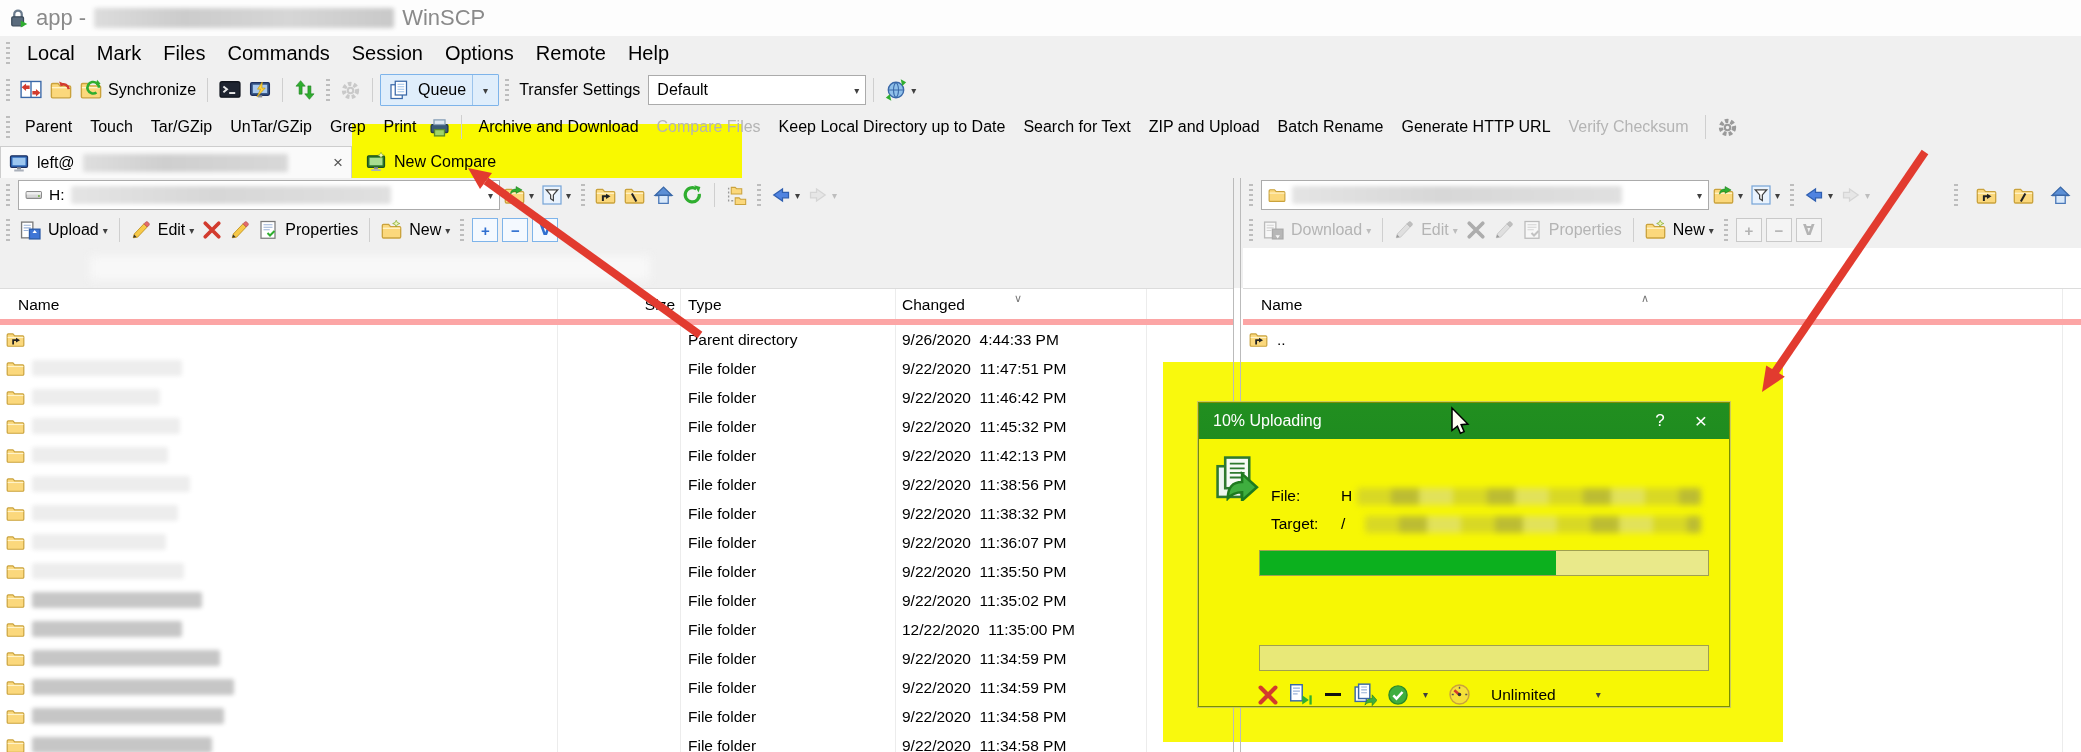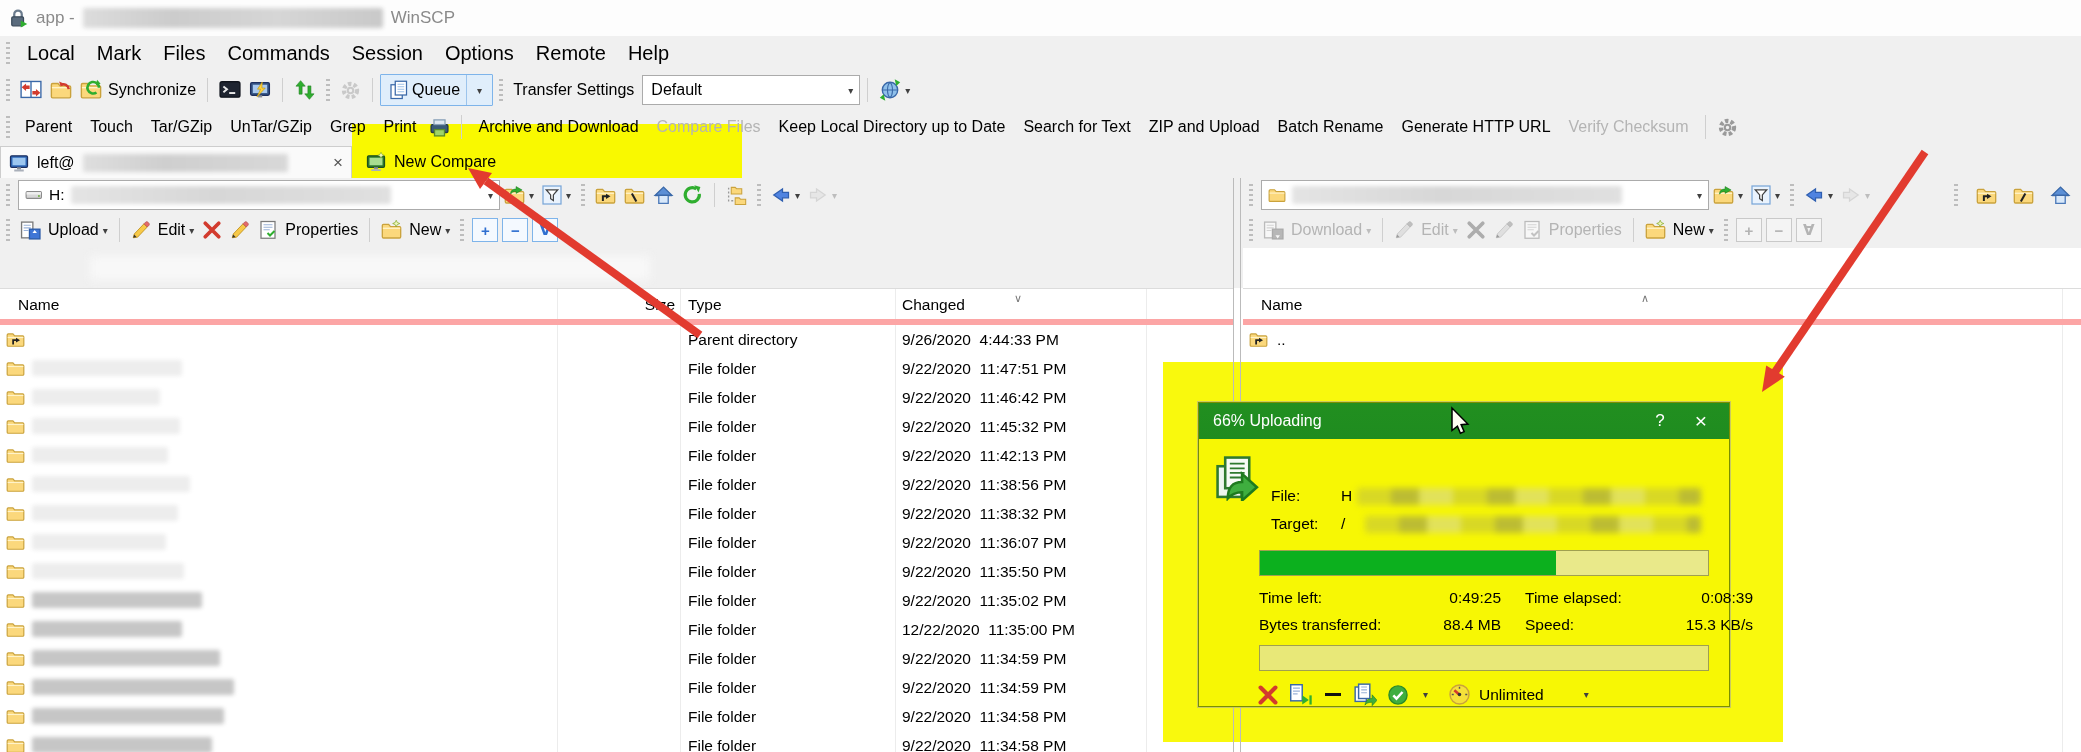--- a/index.html
+++ b/index.html
@@ -11,21 +11,21 @@
     background:repeating-linear-gradient(to bottom,#bdbdbd 0 2px,transparent 2px 5px);}
   .sep{width:1px;height:24px;background:#cfcfcf;margin:0 7px;flex:none;}
   .caret{font-size:10px;color:#404040;margin-left:4px;flex:none;}
   .disabled{color:#b4b4b4;}
   .disabled .ic{filter:grayscale(1) opacity(.45);}
   .disabled .caret{color:#bdbdbd;}
 
   
   .chrome-bg{left:0;top:0;right:0;height:288px;background:#f0f0f0;z-index:0;}
   .titlebar{left:0;top:0;right:0;height:36px;background:#fdfdfd;display:flex;align-items:center;
-    color:#8a8a8a;font-size:17px;z-index:2;}
+    color:#8a8a8a;font-size:22px;z-index:2;}
   .title-blur{width:300px;height:20px;margin:0 8px;border-radius:2px;
     background:linear-gradient(90deg,#dcdcdc,#cccccc 30%,#d6d6d6 65%,#c9c9c9);filter:blur(2px);}
   .menubar{left:0;top:36px;right:0;height:34px;display:flex;align-items:center;z-index:2;font-size:20px;}
   .menu-item{padding:0 11px;}
   .toolbar{left:0;top:70px;right:0;height:40px;display:flex;align-items:center;z-index:2;font-size:16px;}
   .toolbtn{display:flex;align-items:center;padding:0 4px;}
   .queue-btn{display:flex;align-items:center;border:1px solid #7eb4ea;background:#e0eefb;height:30px;
     padding:0 4px 0 8px;border-radius:1px;}
   .queue-caret{border-left:1px solid #9cc4ec;align-self:stretch;display:flex;align-items:center;padding:0 6px;margin-left:6px;}
   .combo{display:flex;align-items:center;background:#fff;border:1px solid #ababab;height:28px;}
@@ -95,21 +95,21 @@
     background:repeating-linear-gradient(90deg,#d8d825 0 34px,#bcbc33 34px 62px,#e2e25a 62px 96px);filter:blur(3px);}
   .pbar{position:absolute;left:60px;width:448px;height:24px;border:1px solid #a0a050;background:#ededt;}
   .pbar1{top:111px;background:#e9e98a;}
   .pfill{height:100%;background:#0cb01e;}
   .pbar2{top:206px;background:#e8e878;}
   .stats{position:absolute;left:60px;top:150px;width:452px;display:grid;
     grid-template-columns:150px 92px 24px 132px 96px;row-gap:9px;font-size:15.5px;}
   .stats .v{text-align:right;}
   .dlg-tools{position:absolute;left:58px;top:244px;display:flex;align-items:center;gap:10px;}
   .minus-glyph{width:16px;height:3px;background:#111;margin:0 3px;}
-  .speedo-btn{display:flex;align-items:center;gap:8px;margin-left:10px;}
+  .speedo-btn{display:flex;align-items:center;gap:20px;margin-left:10px;}
   .unl-caret{margin-left:30px;}
 </style>
 </head>
 <body>
 
 <svg width="0" height="0" style="position:absolute">
 <defs>
   <symbol id="i-folder" viewBox="0 0 16 16">
         <path d="M1 4.2c0-.5.4-.9.9-.9h3.9L7.3 5h6.8c.5 0 .9.4.9.9v6.9c0 .5-.4.9-.9.9H1.9c-.5 0-.9-.4-.9-.9z" fill="#fbd87c" stroke="#caa23c"></path>
         <path d="M1.4 6.3h13.2" stroke="#fff3c9"></path>
@@ -356,21 +356,21 @@
     <span class="toolbtn disabled">
         <svg class="ic" width="21" height="21">
           <use href="#i-gear"></use>
         </svg>
       </span>
     <span class="sep"></span>
     <span class="queue-btn">
       <svg class="ic" width="20" height="20">
           <use href="#i-queue"></use>
         </svg>
-      <span style="margin-left:3px">Queue</span>
+      <span style="margin-left:9px">Queue</span>
       <span class="queue-caret">
           <span class="caret">▾</span>
         </span>
     </span>
     <span class="grip"></span>
     <span style="margin-left:4px">Transfer Settings</span>
     <span class="combo ts-combo">
       <span>Default</span>
         <span class="caret">▾</span>
     </span>
@@ -811,48 +811,36 @@
             </svg></span>
         <span style="position:absolute;left:34px;top:6px">..</span>
       </div>
     </div>
   </div>
 
   <div class="abs hl2"></div>
 
   <div class="abs dialog">
     <div class="dlg-title">
-      <span>66% Uploading</span>
+      <span>10% Uploading</span>
       <span class="q">?</span>
       <span class="x">×</span>
     </div>
     <div class="dlg-body">
       <svg class="ic dlg-fileicon" width="46" height="46">
           <use href="#i-files-up"></use>
         </svg>
       <span class="dlg-label" style="top:48px">File:</span>
       <span class="dlg-val" style="top:48px">H</span>
       <span class="dlg-blur" style="left:158px;top:49px;width:344px"></span>
       <span class="dlg-label" style="top:76px">Target:</span>
       <span class="dlg-val" style="top:76px">/</span>
       <span class="dlg-blur" style="left:166px;top:77px;width:336px"></span>
       <div class="pbar pbar1">
         <div class="pfill" style="width: 66%;"></div>
-      </div>
-      <div class="stats">
-        <span>Time left:</span>
-        <span class="v">0:49:25</span>
-        <span></span>
-        <span>Time elapsed:</span>
-        <span class="v">0:08:39</span>
-        <span>Bytes transferred:</span>
-        <span class="v">88.4 MB</span>
-        <span></span>
-        <span>Speed:</span>
-        <span class="v">15.3 KB/s</span>
       </div>
       <div class="pbar pbar2"></div>
       <div class="dlg-tools">
         <svg class="ic" width="22" height="22">
             <use href="#i-x-red"></use>
           </svg>
         <svg class="ic" width="23" height="23">
             <use href="#i-skip"></use>
           </svg>
         <span class="minus-glyph"></span>

